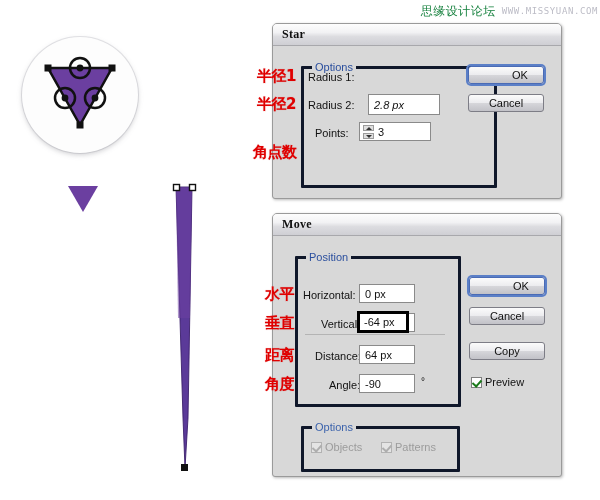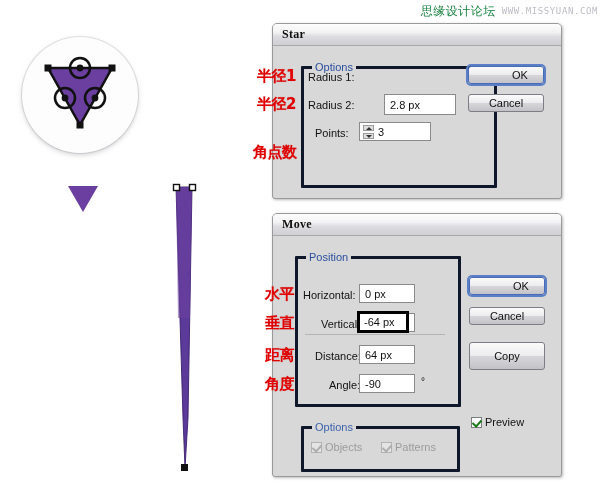--- a/index.html
+++ b/index.html
@@ -179,21 +179,21 @@
 
     <div class="groupbox" style="left:28px;top:20px;width:190px;height:116px;">
       <span class="grp-legend">Options</span>
     </div>
 
     <span class="anno" style="left:-16px;top:21px;">半径1</span>
     <span class="fld-label" style="left:35px;top:25px;">Radius 1:</span>
 
     <span class="anno" style="left:-16px;top:49px;">半径2</span>
     <span class="fld-label" style="left:35px;top:53px;">Radius 2:</span>
-    <div class="txtfield" style="left:111px;top:48px;width:72px;height:21px;">
+    <div class="txtfield" style="left:95px;top:48px;width:72px;height:21px;font-style:italic;">
       <span>2.8 px</span>
     </div>
 
     <span class="anno" style="left:-20px;top:77px;margin-top:20px;">角点数</span>
     <span class="fld-label" style="left:42px;top:81px;">Points:</span>
     <div class="txtfield" style="left:86px;top:76px;width:72px;height:19px;padding-left:18px;">
       <span class="spin">
         <span class="arr up">
             <i></i>
           </span>
@@ -252,25 +252,25 @@
       <span>-90</span>
     </div>
     <span class="unit" style="left:148px;top:140px;">°</span>
 
     <div class="btn default" style="left:196px;top:41px;width:76px;height:18px;">
       <span>OK</span>
     </div>
     <div class="btn" style="left:196px;top:71px;width:76px;height:18px;">
       <span>Cancel</span>
     </div>
-    <div class="btn" style="left:196px;top:106px;width:76px;height:28px;">
+    <div class="btn" style="left:196px;top:106px;width:76px;height:18px;">
       <span>Copy</span>
     </div>
 
-    <div class="cbx-wrap" style="left:198px;top:140px;margin-top:40px;">
+    <div class="cbx-wrap" style="left:198px;top:140px;">
       <span class="cbx checked"></span>
       <span>Preview</span>
     </div>
 
     <div class="groupbox" style="left:28px;top:190px;width:153px;height:40px;">
       <span class="grp-legend dim">Options</span>
     </div>
     <div class="cbx-wrap disabled" style="left:38px;top:205px;">
       <span class="cbx checked"></span>
       <span>Objects</span>

